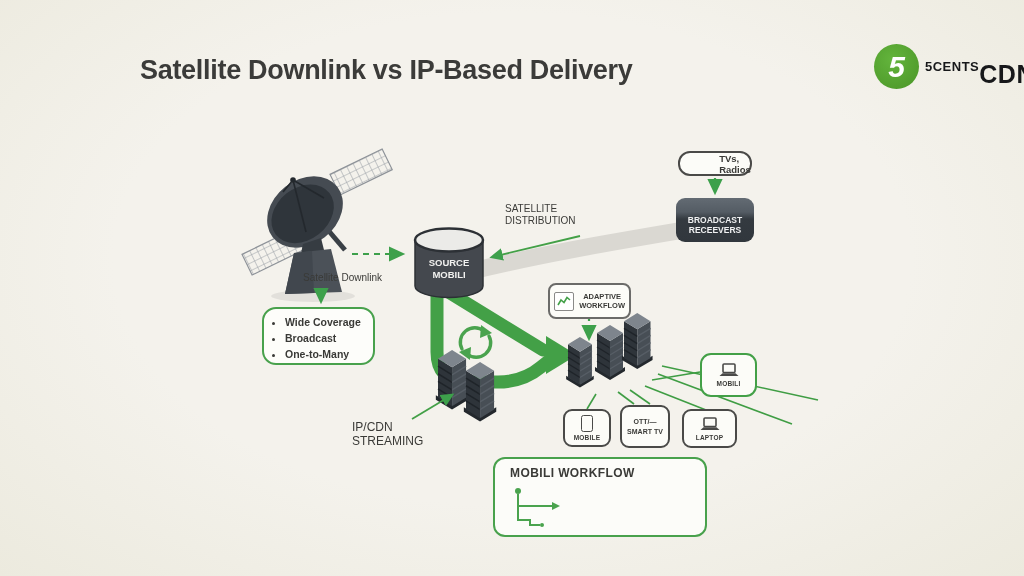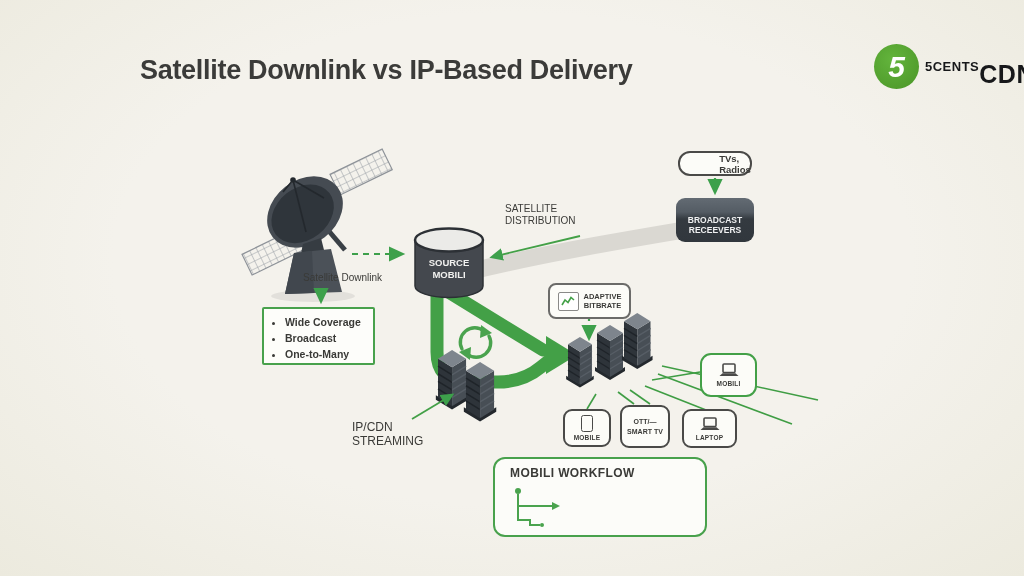--- a/index.html
+++ b/index.html
@@ -19,21 +19,21 @@
   .logo-top{font-size:13px;font-weight:800;letter-spacing:0.5px;}
   .logo-bottom{font-size:25px;font-weight:800;letter-spacing:0.5px;margin-top:15px;}
   
   .lbl{font-weight:400;color:#3a3a37;}
   .sat-label{left:258px;top:272px;width:124px;text-align:right;font-size:10px;}
   .sat-dist{left:505px;top:203px;font-size:10px;line-height:1.2;}
   .ipcdn-label{left:352px;top:420px;width:115px;font-size:12px;}
   
   .roundbox{background:#fcfcf8;border:2px solid #4a4a48;border-radius:10px;box-sizing:border-box;
     display:flex;flex-direction:column;align-items:center;justify-content:center;}
-  .features-box{left:262px;top:307px;width:113px;height:58px;border:2.5px solid #48a14c;border-radius:2px;
+  .features-box{left:262px;top:307px;width:113px;height:58px;border:2.5px solid #48a14c;border-radius:14px;
     background:#fdfdfa;box-sizing:border-box;padding:6px 8px 4px 8px;}
   .features-box ul{margin:0;padding-left:13px;list-style:disc;}
   .features-box li{font-size:10.5px;font-weight:700;line-height:1.5;color:#3a3a37;}
   .tvs-box{left:678px;top:151px;width:74px;height:25px;border-radius:12px;font-size:9.5px;font-weight:700;padding-left:40px;}
   .bcast-box{left:676px;top:198px;width:78px;height:44px;border-radius:9px;
     background:linear-gradient(#636b73 0%, #545c64 32%, #343a40 48%, #31373d 100%);
     display:flex;flex-direction:column;align-items:center;justify-content:flex-end;padding-bottom:6px;box-sizing:border-box;}
   .bcast-box div{color:#f0f1f2;font-size:8.5px;font-weight:700;line-height:1.25;text-align:center;}
   .adaptive-box{left:548px;top:283px;width:83px;height:30px;border-radius:8px;border:2px solid #6b6b69;
     flex-direction:row;gap:5px;padding:16px 4px;}
@@ -220,21 +220,21 @@
   </div>
 
   <div class="abs roundbox adaptive-box">
     <span class="chart-frame">
       <svg width="15" height="12" viewBox="0 0 15 12">
         <polyline points="1,10 4,5 7,7.5 10,2.5 13,5" fill="none" stroke="#43a047" stroke-width="1.6"></polyline>
       </svg>
     </span>
     <span class="adaptive-text">
       <div>ADAPTIVE</div>
-      <div>BITBRATE</div>
+      <div>WORKFLOW</div>
     </span>
   </div>
 
   <div class="abs lbl ipcdn-label">IP/CDN STREAMING</div>
 
   <div class="abs roundbox mobile-box">
     <div class="phone-icon"></div>
     <div class="dev-label">MOBILE</div>
   </div>
 

